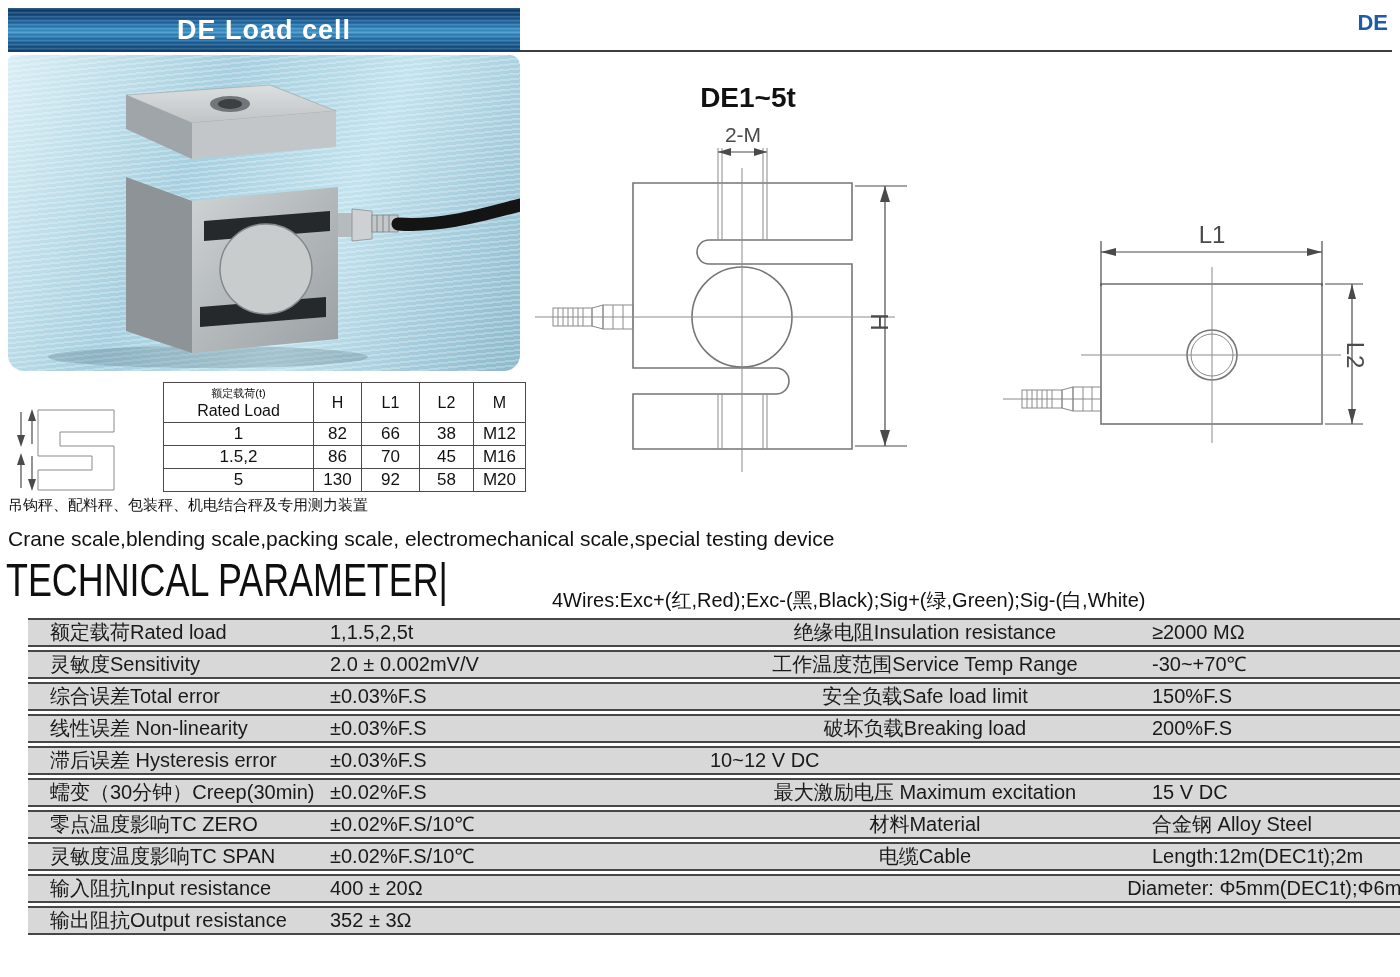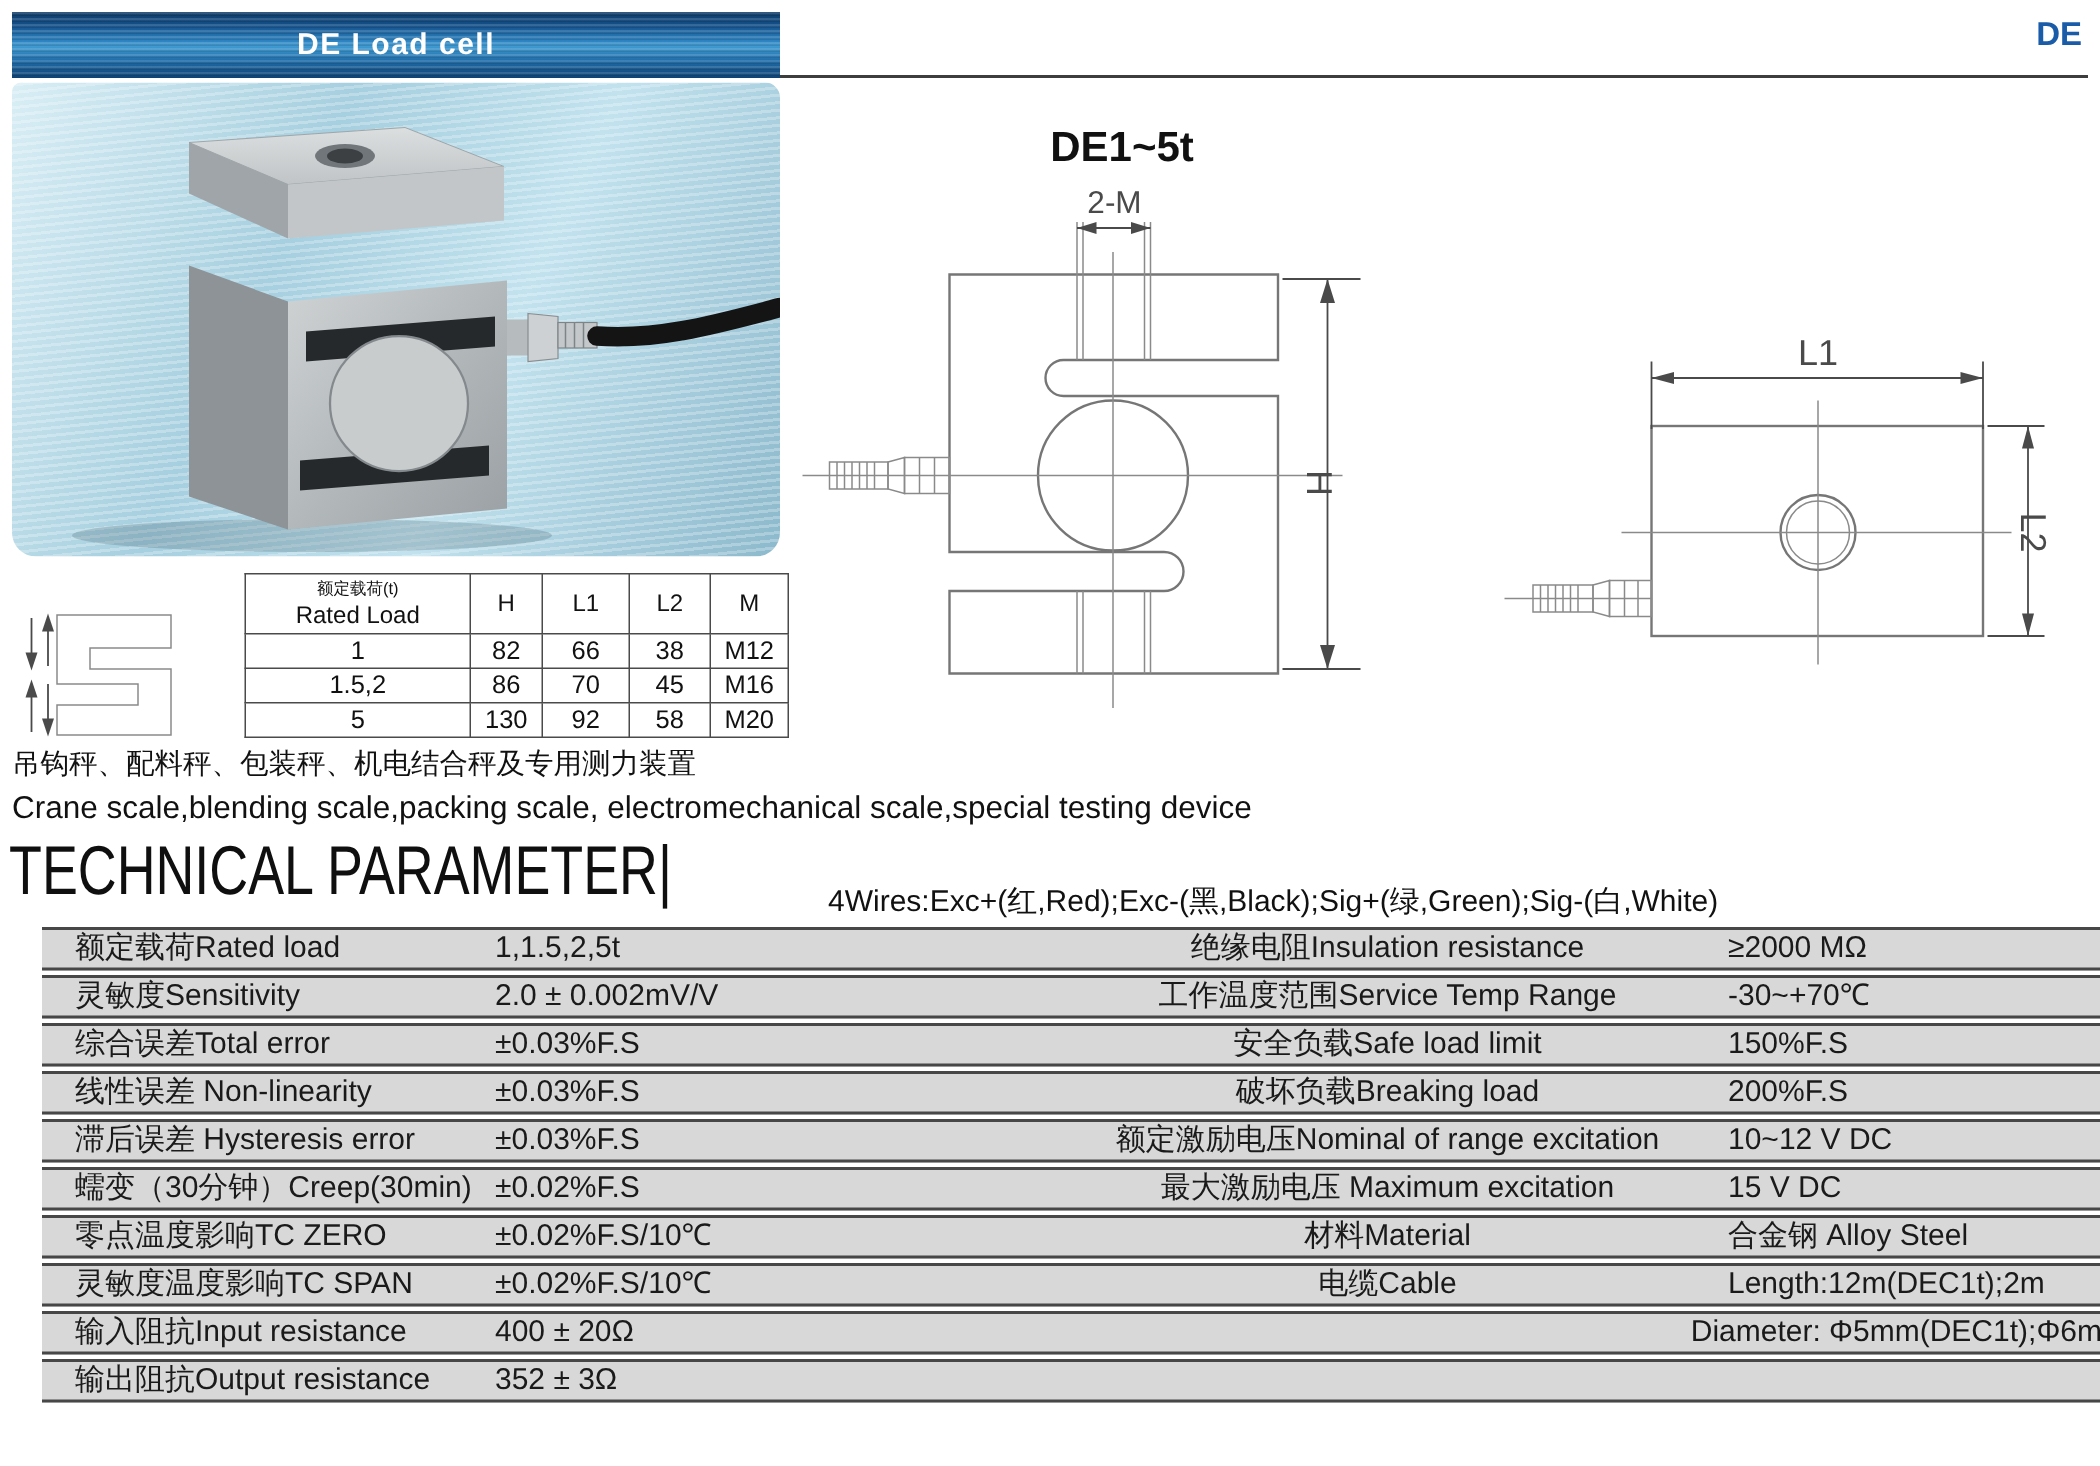--- a/index.html
+++ b/index.html
@@ -5,21 +5,21 @@
   html,body{margin:0;padding:0;background:#fff;}
   .page{position:relative;width:1400px;height:977px;background:#ffffff;overflow:hidden;
         font-family:"Liberation Sans",sans-serif;color:#1a1a1a;}
   .abs{position:absolute;}
 
   
   .banner{left:8px;top:8px;width:512px;height:44px;display:flex;align-items:center;justify-content:center;
     background:
       repeating-linear-gradient(180deg, rgba(255,255,255,.14) 0 1px, rgba(0,0,0,.10) 2px 3px, rgba(255,255,255,0) 3px 4px),
       linear-gradient(180deg,#0e3c66 0%,#14508a 20%,#2e86c4 45%,#3f9ad2 52%,#1f6ca8 74%,#0f4273 100%);}
-  .banner-title{color:#ffffff;font-size:20px;font-weight:bold;letter-spacing:1px;white-space:nowrap;}
+  .banner-title{color:#ffffff;font-size:27px;font-weight:bold;letter-spacing:1px;white-space:nowrap;}
   .code{top:10px;right:12px;font-size:22px;font-weight:bold;color:#1b5ca8;}
   .rule{top:50px;left:520px;width:872px;height:2px;background:#3d3d3d;}
 
   
   .photo{left:8px;top:55px;width:512px;height:316px;border-radius:6px 10px 16px 16px;overflow:hidden;
     background:
       repeating-linear-gradient(-6deg, rgba(255,255,255,.26) 0 2px, rgba(0,0,0,0) 2px 5px),
       linear-gradient(115deg,#d9eef5 0%,#a6cfdf 35%,#c2e2ee 62%,#8cb9cc 100%);}
   .photo svg{display:block;}
 
@@ -30,21 +30,21 @@
   .dtable{left:163px;top:382px;border-collapse:collapse;text-align:center;color:#111;}
   .dtable th,.dtable td{border:1.6px solid #4a4a4a;padding:0;font-weight:400;white-space:nowrap;}
   .dtable thead tr{height:40px;}
   .dtable tbody tr{height:23px;}
   .dtable .hd-cn{font-size:11px;line-height:17px;}
   .dtable .hd-en{font-size:16px;line-height:18px;}
   .dtable th{font-size:16px;}
   .dtable td{font-size:17px;}
 
   
-  .apps-cn{left:8px;top:496px;font-size:19px;color:#111;white-space:nowrap;}
+  .apps-cn{left:8px;top:496px;font-size:15px;color:#111;white-space:nowrap;}
   .apps-en{left:8px;top:527px;font-size:21px;color:#111;white-space:nowrap;}
 
   
   .tech-heading{left:6px;top:553px;font-size:46px;font-weight:400;color:#0f0f0f;white-space:nowrap;
     transform:scaleX(.78);transform-origin:0 0;letter-spacing:0;}
   .wires{left:552px;top:587px;font-size:20px;color:#111;white-space:nowrap;}
 
   
   .ptable{left:8px;top:618px;width:1396px;padding-left:20px;}
   .prow{height:29px;margin-bottom:3px;background:#d8d8d8;box-sizing:border-box;
@@ -292,21 +292,20 @@
     </div>
     <div class="prow">
       <div class="c1">线性误差 Non-linearity</div>
       <div class="c2">±0.03%F.S</div>
       <div class="c3">破坏负载Breaking load</div>
       <div class="c4">200%F.S</div>
     </div>
     <div class="prow">
       <div class="c1">滞后误差 Hysteresis error</div>
       <div class="c2">±0.03%F.S</div>
-      <div class="c3">额定激励电压Nominal of range excitation</div>
       <div class="c4">10~12 V DC</div>
     </div>
     <div class="prow">
       <div class="c1">蠕变（30分钟）Creep(30min)</div>
       <div class="c2">±0.02%F.S</div>
       <div class="c3">最大激励电压 Maximum excitation</div>
       <div class="c4">15 V DC</div>
     </div>
     <div class="prow">
       <div class="c1">零点温度影响TC ZERO</div>

